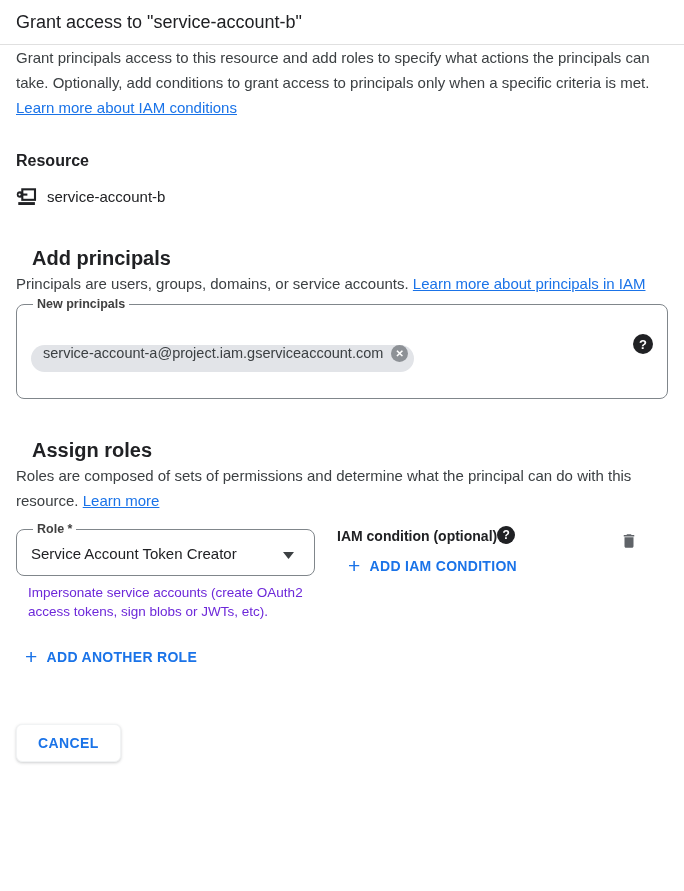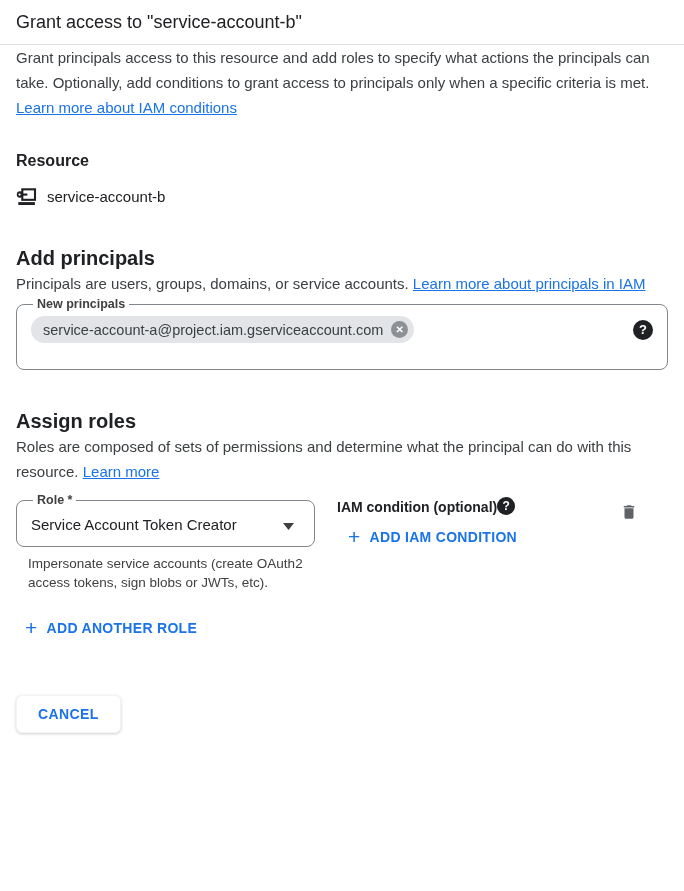--- a/index.html
+++ b/index.html
@@ -16,38 +16,38 @@
   .divider { height: 1px; background: #e0e0e0; margin-top: 8px; }
 
   .content { padding: 0 16px; }
   p.body { font-size: 15px; line-height: 25px; color: #3c4043; margin: 0; }
   .intro { margin-top: 37px; max-width: 652px; }
 
   h3.sub-heading { font-size: 16px; font-weight: 700; color: #202124; margin: 31px 0 0; line-height: 20px; }
   .resource-row { display: flex; align-items: center; gap: 10px; margin-top: 14px; height: 22px; }
   .resource-name { font-size: 15px; color: #202124; }
 
-  h2.section-heading { font-size: 20px; font-weight: 700; color: #202124; margin: 38px 0 0; line-height: 26px; }
+  h2.section-heading { font-size: 20px; font-weight: 700; color: #202124; margin: 38px 16px 0; line-height: 26px; }
   .principals-desc { margin-top: 13px; max-width: 650px; }
   .roles-desc { margin-top: 13px; max-width: 650px; }
 
   fieldset.field {
     border: 1px solid #80868b; border-radius: 8px;
     margin: 0; padding: 0 10px;
   }
   fieldset.field legend {
     font-size: 12.5px; font-weight: 600; color: #404040;
     padding: 0 4px; margin-left: 6px; line-height: 16px;
   }
   .principals-field { margin-top: 16px; }
   .principals-row { display: flex; align-items: center; padding: 4px 4px 26px; }
   .chip {
-    display: inline-flex; align-items: center; gap: 8px;
+    display: inline-flex; align-items: flex-start; gap: 8px;
     background: #e2e4e8; border-radius: 14px; height: 27px;
-    padding: 0 6px 0 12px; font-size: 14.5px; color: #3c4043; cursor: default;
+    padding: 0 6px 0 12px; font-size: 14.5px; color: #3c4043; cursor: default; margin-top: 29px;
   }
   .chip-close {
     width: 17px; height: 17px; border-radius: 50%; background: #8d9196;
     color: #ffffff; display: flex; align-items: center; justify-content: center;
     font-size: 10px; font-weight: 700; cursor: pointer; border: none; padding: 0;
   }
   .help-icon {
     width: 20px; height: 20px; border-radius: 50%; background: #202124;
     color: #ffffff; display: flex; align-items: center; justify-content: center;
     font-size: 13px; font-weight: 700; cursor: pointer; flex: none;
@@ -68,21 +68,21 @@
     display: inline-flex; align-items: center; gap: 9px;
     color: #1a73e8; font-weight: 700; font-size: 14px; letter-spacing: 0.3px;
     background: none; border: none; padding: 0; cursor: pointer;
     font-family: "Liberation Sans", sans-serif;
   }
   .plus-glyph { font-size: 21px; font-weight: 400; line-height: 18px; }
   .add-condition { margin: 13px 0 0 11px; }
 
   .trash-button { margin-left: auto; margin-right: 30px; margin-top: 10px; background: none; border: none; padding: 0; cursor: pointer; }
 
-  .role-help { width: 282px; margin: 7px 0 0 12px; font-size: 13.5px; line-height: 19px; color: #404040; }
+  .role-help { width: 282px; margin: 7px 0 0 12px; font-size: 13.5px; line-height: 19px; color: #6d28d9; }
 
   .add-role { margin: 27px 0 0 9px; }
 
   .footer { display: flex; gap: 16px; padding: 0 16px; margin-top: 56px; }
   .btn {
     height: 38px; border-radius: 6px; font-size: 14px; font-weight: 700;
     letter-spacing: 0.4px; cursor: pointer; font-family: "Liberation Sans", sans-serif;
   }
   .btn-primary {
     background: #1a73e8; color: #ffffff; border: none; padding: 0 17px;

